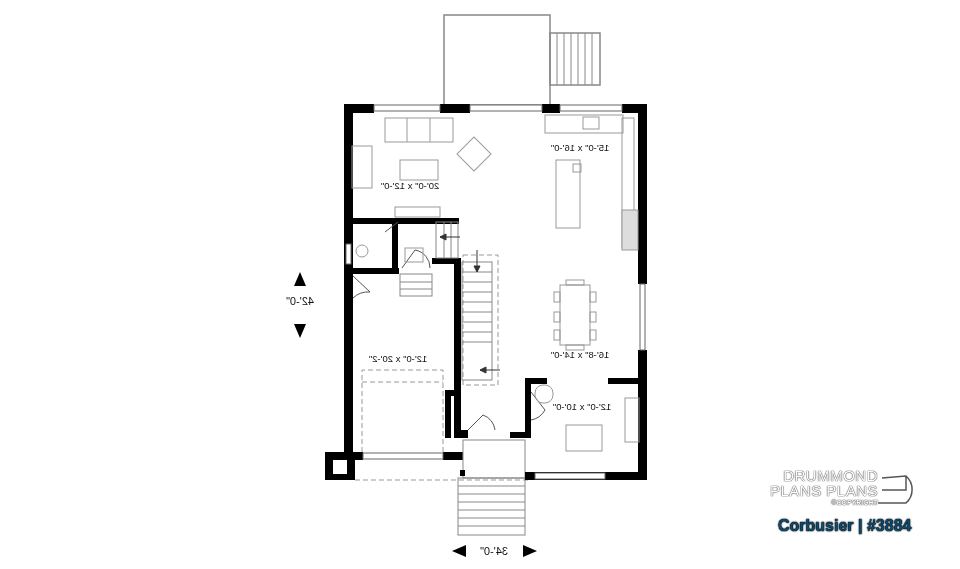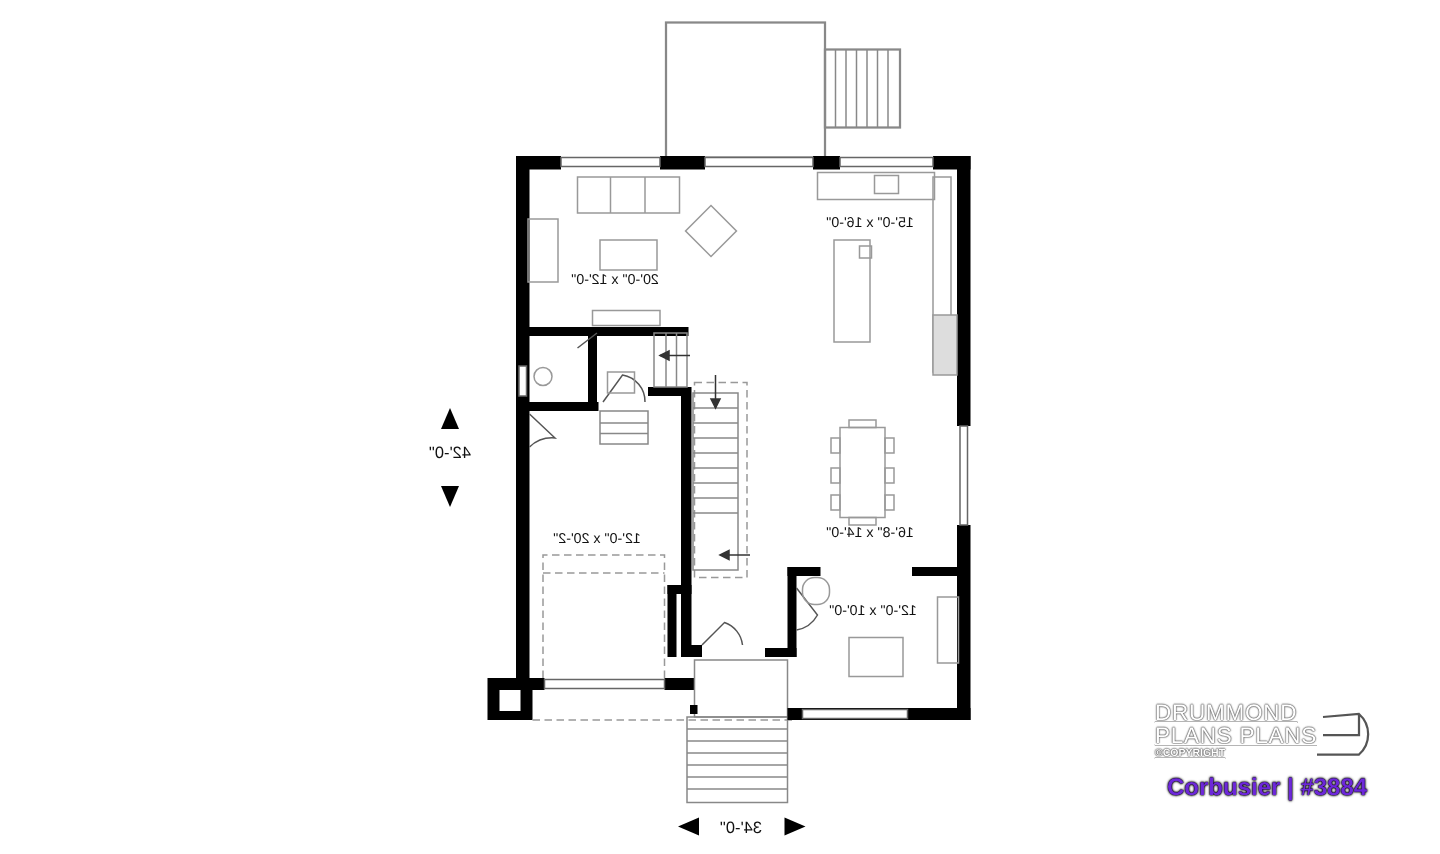--- a/index.html
+++ b/index.html
@@ -1,24 +1,24 @@
 <!DOCTYPE html>
 <html><head>
 <meta charset="utf-8">
 <style>
   html,body{margin:0;padding:0;background:#fff;}
   body{width:960px;height:569px;position:relative;overflow:hidden;font-family:"Liberation Sans",sans-serif;}
   svg{position:absolute;left:0;top:0;}
   .lbl{font-family:"Liberation Sans",sans-serif;font-size:9.5px;fill:#111;}
   .dim{font-family:"Liberation Sans",sans-serif;font-size:11px;fill:#111;}
-  .brand{position:absolute;right:82px;top:468px;color:#fff;
-         text-shadow:0 0 1px #555,0 0 1px #555,0 0 1px #555;line-height:15px;text-decoration:underline;}
+  .brand{position:absolute;right:82px;top:468px;text-align:right;color:#fff;
+         text-shadow:0 0 1px #555,0 0 1px #555,0 0 1px #555;line-height:15px;}
   .brand .b1,.brand .b2{font-size:15px;letter-spacing:0.5px;font-weight:normal;}
   .brand .b3{font-size:7px;font-weight:bold;line-height:9px;}
-  .plan-title{position:absolute;left:778px;top:517px;font-size:16px;font-weight:bold;color:#6d28d9;
+  .plan-title{position:absolute;left:778px;top:517px;font-size:16px;font-weight:bold;color:#0c4a6e;
          text-shadow:0 0 1px #000,0 0 1px #000,0 0 2px #000;}
 </style>
 </head>
 <body>
 
 <svg width="960" height="569" viewBox="0 0 960 569">
 
   <g fill="none" stroke="#888" stroke-width="1.5">
     <rect x="444" y="15" width="106" height="90"></rect>
     <rect x="550" y="33" width="50" height="52"></rect>

